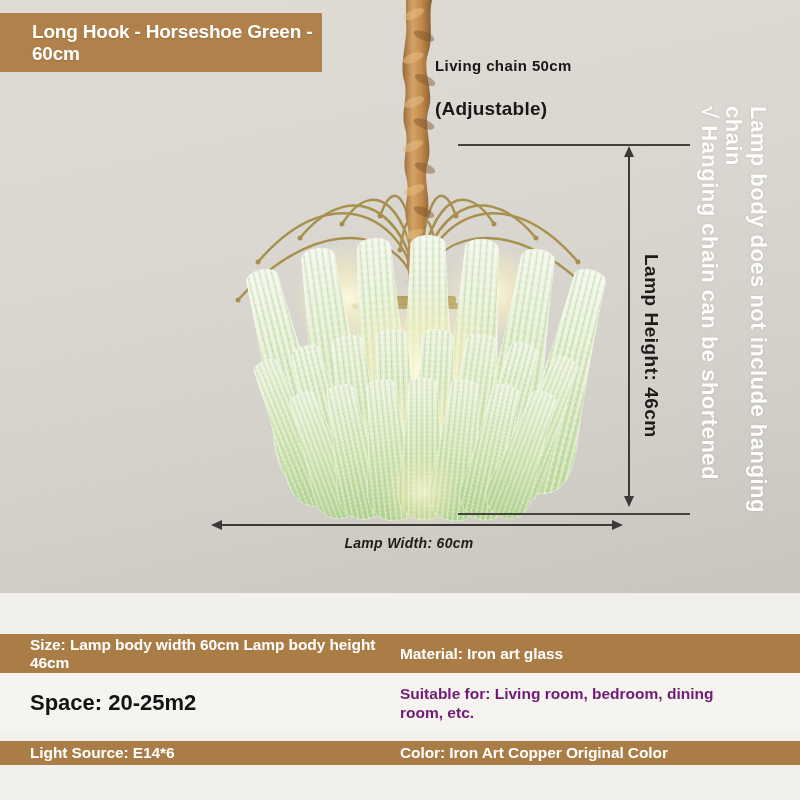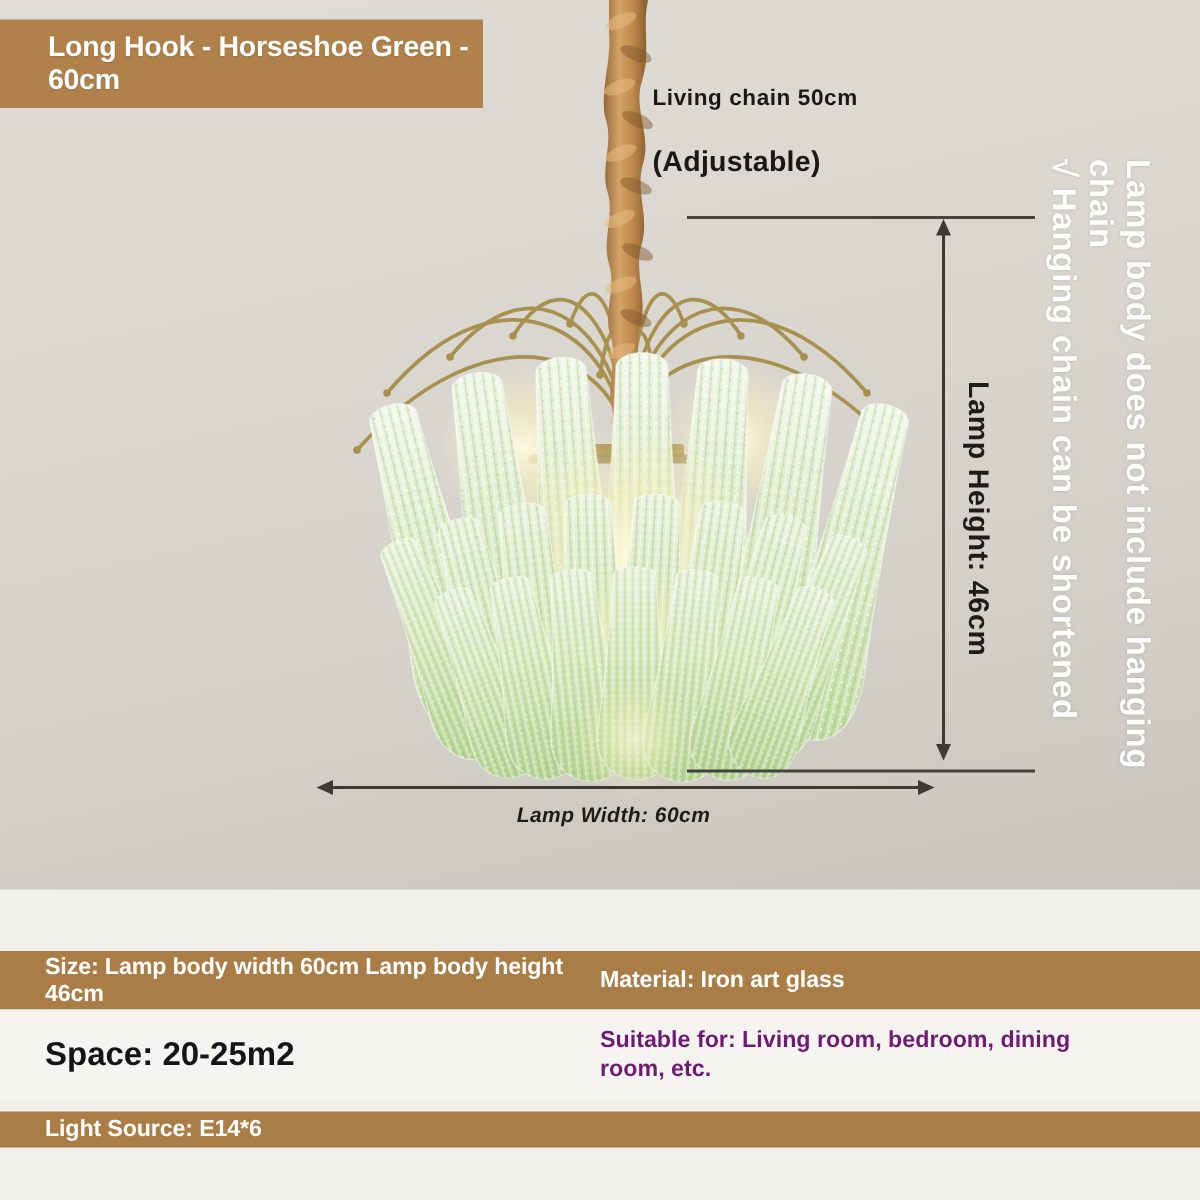--- a/index.html
+++ b/index.html
@@ -296,15 +296,16 @@
   <div class="spec-row r1">
     <div class="cell left">Size: Lamp body width 60cm Lamp body height 46cm</div>
     <div class="cell right">Material: Iron art glass</div>
   </div>
   <div class="spec-row r2">
     <div class="cell left">Space: 20-25m2</div>
     <div class="cell right">Suitable for: Living room, bedroom, dining room, etc.</div>
   </div>
   <div class="spec-row r3">
     <div class="cell left">Light Source: E14*6</div>
+    <div class="cell right">Color: Iron Art Copper Original Color</div>
   </div>
 
 </div>
 
 </body></html>

